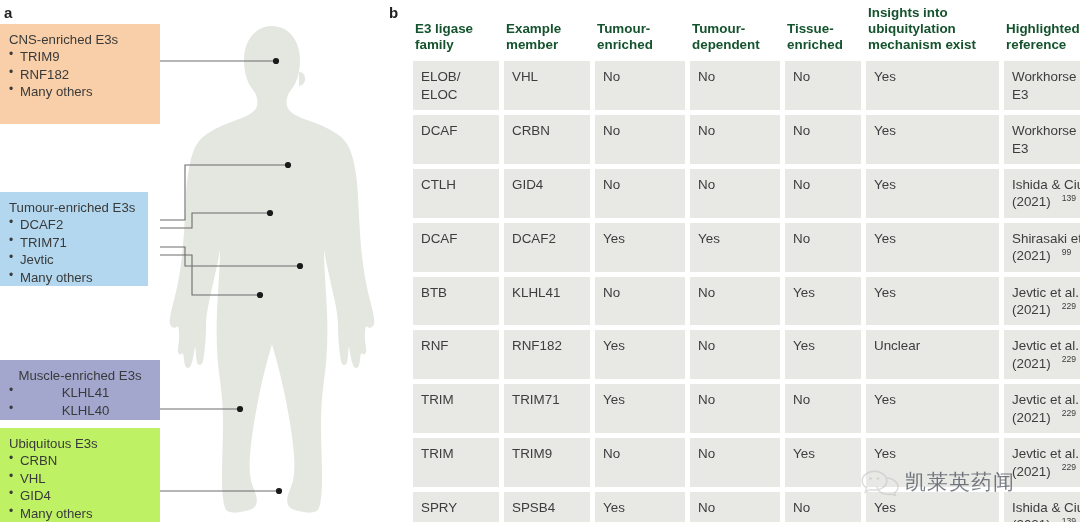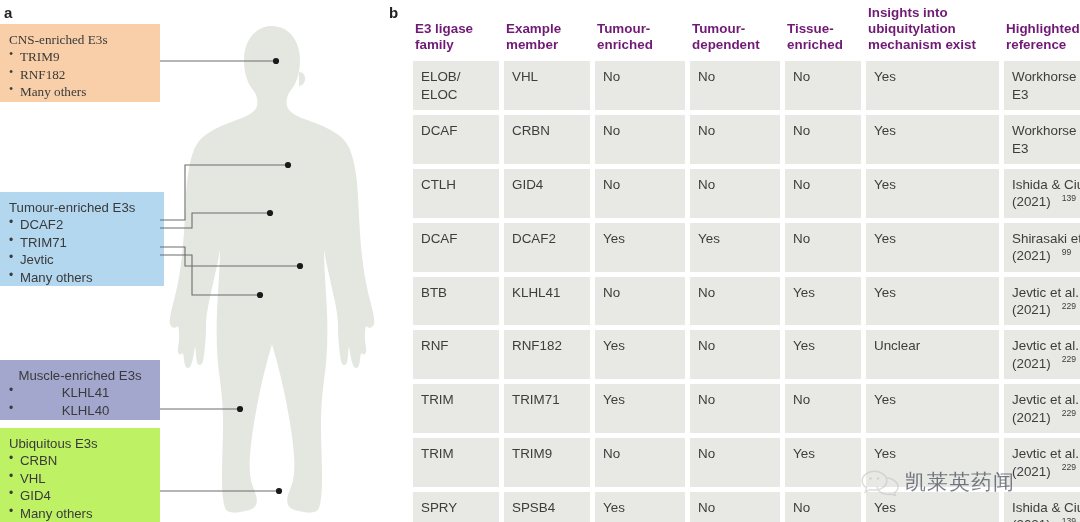--- a/index.html
+++ b/index.html
@@ -53,22 +53,22 @@
   }
   .legend-list li::before {
     content: "\2022";
     position: absolute;
     left: 0;
     top: -1px;
     font-size: 12px;
     color: #3a3a3a;
   }
 
-  #box-cns      { left: 0px;  top: 24px;  width: 160px; height: 78px;  background: #f8cfa8; font-family: Liberation Serif, serif; }
-  #box-tumour   { left: 0px;  top: 192px; width: 164px; height: 94px;  background: #b2d7ee; }
+  #box-cns      { left: 0px;  top: 24px;  width: 160px; height: 100px;  background: #f8cfa8; }
+  #box-tumour   { left: 0px;  top: 192px; width: 148px; height: 94px;  background: #b2d7ee; }
   #box-muscle   { left: 0px;  top: 360px; width: 160px; height: 60px;  background: #a3a7cd; text-align: center; }
   #box-ubiq     { left: 0px;  top: 428px; width: 160px; height: 94px;  background: #bef264; }
 
   
   #body-figure {
     position: absolute;
     left: 160px;
     top: 0px;
     width: 245px;
     height: 522px;
@@ -86,21 +86,21 @@
     border-collapse: separate;
     border-spacing: 5px 5px;
     width: 672px;
     table-layout: fixed;
     margin: 0;
     padding: 0;
   }
   table.e3-table th {
     font-size: 13.4px;
     font-weight: bold;
-    color: #701a75;
+    color: #14532d;
     text-align: left;
     vertical-align: bottom;
     padding: 0 2px 3px 2px;
     line-height: 1.2;
     background: transparent;
   }
   table.e3-table td {
     font-size: 13.4px;
     color: #3d3d3d;
     vertical-align: top;

